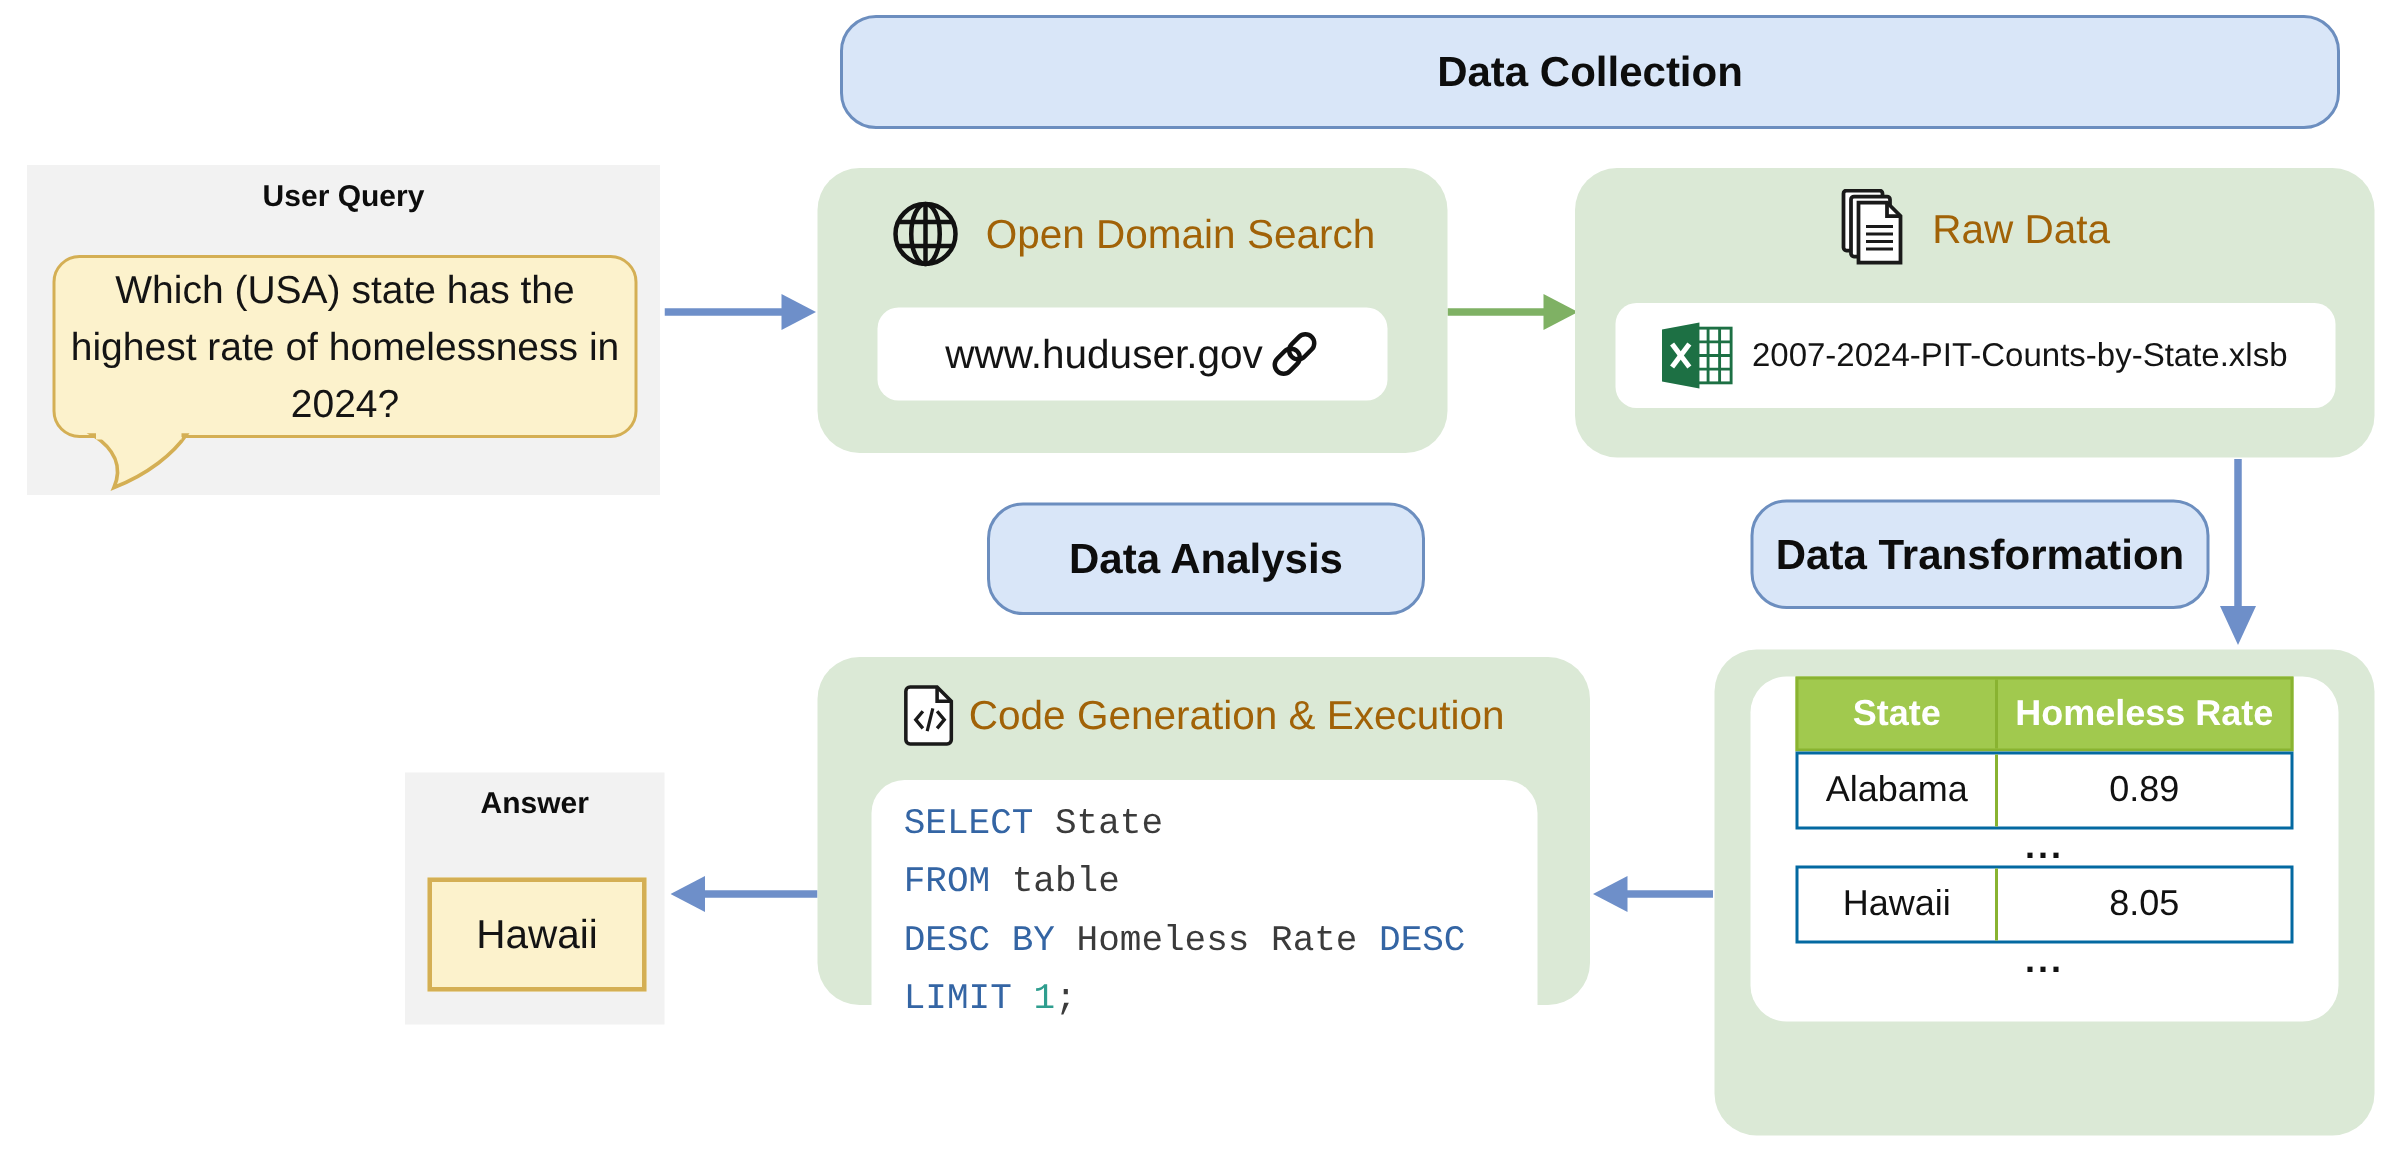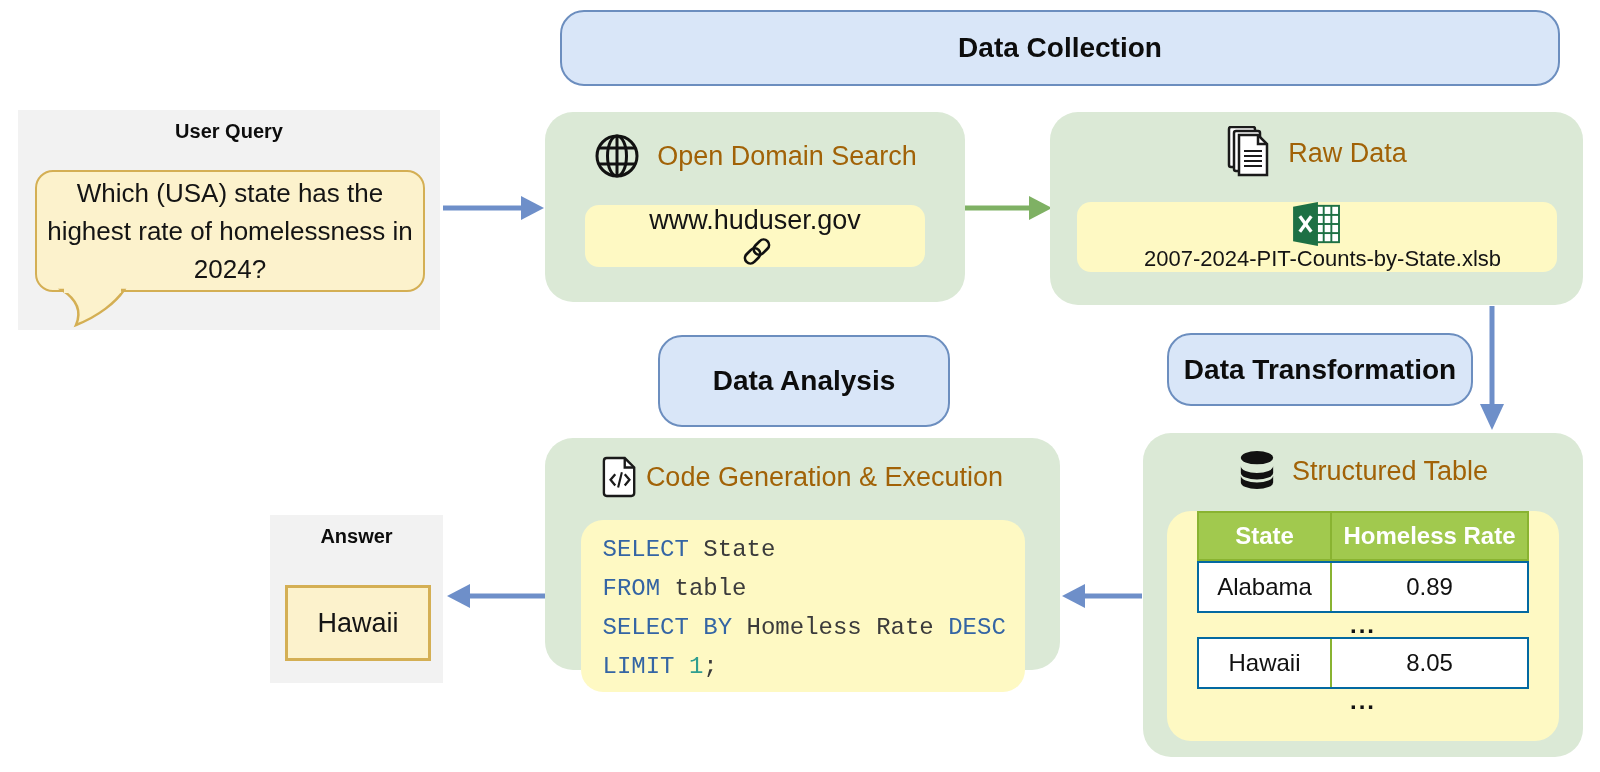--- a/index.html
+++ b/index.html
@@ -11,22 +11,22 @@
   .stage{background:#d9e6f8;border:2.5px solid #6c8ebf;border-radius:24px;
          display:flex;align-items:center;justify-content:center;
          font-weight:bold;font-size:28px;color:#0d0d0d;box-sizing:border-box;}
 
   
   .greenbox{background:#dbe9d6;border-radius:28px;box-sizing:border-box;}
   .box-title{display:flex;align-items:center;justify-content:center;gap:16px;
              font-size:27px;color:#a16207;}
 
   
-  .chip{background:#fef9c3;border-radius:14px;display:flex;align-items:center;
-        justify-content:center;box-sizing:border-box;flex-direction:column;}
+  .chip{background:#ffffff;border-radius:14px;display:flex;align-items:center;
+        justify-content:center;box-sizing:border-box;}
 
   
   .graypanel{background:#f2f2f2;box-sizing:border-box;}
   .panel-title{text-align:center;font-weight:bold;font-size:20px;padding-top:10px;color:#0d0d0d;}
 
   
   .bubble{background:#fcf2cc;border:2.5px solid #d4af54;border-radius:18px;
           display:flex;align-items:center;justify-content:center;text-align:center;
           font-size:26px;line-height:38px;color:#141414;box-sizing:border-box;padding:2px 8px;}
 
@@ -135,36 +135,28 @@
       </svg>
       <span class="file-text">2007-2024-PIT-Counts-by-State.xlsb</span>
     </div>
   </div>
 
   <svg class="abs" style="left:1477px;top:306px;" width="30" height="126">
     <line x1="15" y1="0" x2="15" y2="99" stroke="#6e8fc9" stroke-width="5"></line>
     <polygon points="3,98 27,98 15,124" fill="#6e8fc9"></polygon>
   </svg>
 
-  <div class="stage abs" style="left:658px;top:335px;width:292px;height:92px;">
+  <div class="stage abs" style="left:658px;top:335px;width:292px;height:75px;">
     <span>Data Analysis</span>
   </div>
   <div class="stage abs" style="left:1167px;top:333px;width:306px;height:73px;">
     <span>Data Transformation</span>
   </div>
 
   <div class="greenbox abs" style="left:1143px;top:433px;width:440px;height:324px;">
-    <div class="box-title" style="margin-top:16px;">
-      <svg width="38" height="44" viewBox="0 0 40 44">
-        <ellipse cx="20" cy="8" rx="17" ry="7" fill="#111"></ellipse>
-        <path d="M3,17 A17 7 0 0 0 37,17 L37,24 A17 7 0 0 1 3,24 Z" fill="#111"></path>
-        <path d="M3,27 A17 7 0 0 0 37,27 L37,34 A17 7 0 0 1 3,34 Z" fill="#111"></path>
-      </svg>
-      <span>Structured Table</span>
-    </div>
     <div class="chip" style="margin:14px auto 0 auto;width:392px;height:230px;border-radius:24px;display:block;">
       <div class="tbl" style="margin:18px auto 0 auto;">
         <div class="tbl-head">
           <div class="c-state">State</div>
           <div class="c-rate">Homeless Rate</div>
         </div>
         <div class="tbl-row">
           <div class="c-state">Alabama</div>
           <div class="c-rate">0.89</div>
         </div>
@@ -191,21 +183,21 @@
         <polyline points="14,19 9,25 14,31" fill="none" stroke="#1a1a1a" stroke-width="2.4"></polyline>
         <polyline points="24,19 29,25 24,31" fill="none" stroke="#1a1a1a" stroke-width="2.4"></polyline>
         <line x1="21" y1="17" x2="17" y2="33" stroke="#1a1a1a" stroke-width="2.2"></line>
       </svg>
       <span>Code Generation &amp; Execution</span>
     </div>
     <div class="chip" style="margin:22px auto 0 auto;width:444px;height:172px;border-radius:22px;display:block;padding:10px 22px;">
       <div class="code">
         <div><span class="kw">SELECT</span><span> State</span></div>
         <div><span class="kw">FROM</span><span> table</span></div>
-        <div><span class="kw">SELECT BY</span><span> Homeless Rate </span><span class="kw">DESC</span></div>
+        <div><span class="kw">DESC BY</span><span> Homeless Rate </span><span class="kw">DESC</span></div>
         <div><span class="kw">LIMIT</span><span> </span><span class="num">1</span><span>;</span></div>
       </div>
     </div>
   </div>
 
   <svg class="abs" style="left:447px;top:582px;" width="98" height="28">
     <polygon points="23,2 23,26 0,14" fill="#6e8fc9"></polygon>
     <line x1="22" y1="14" x2="98" y2="14" stroke="#6e8fc9" stroke-width="5"></line>
   </svg>
 

